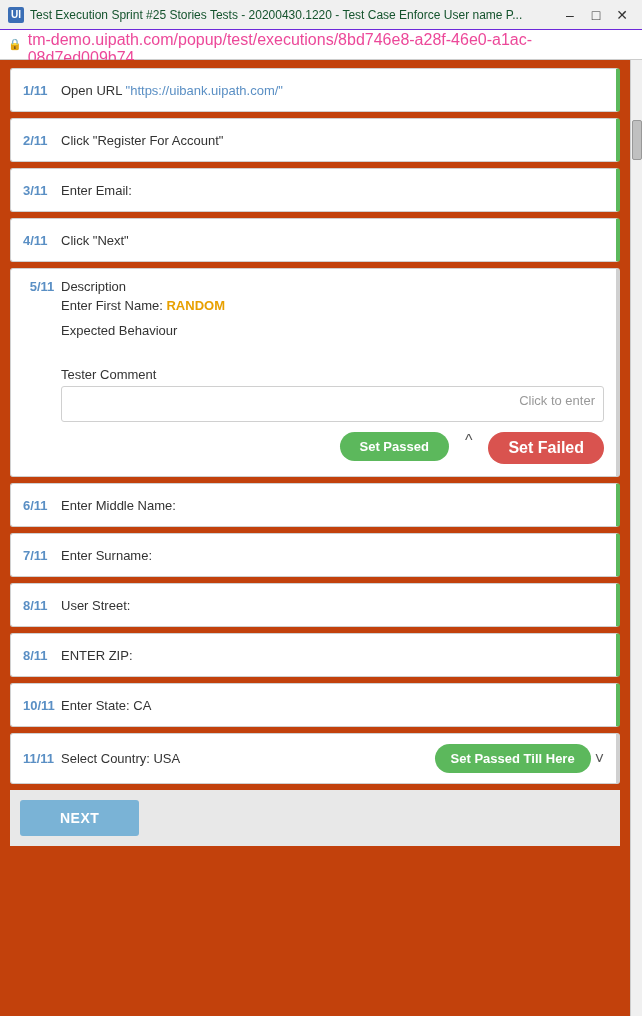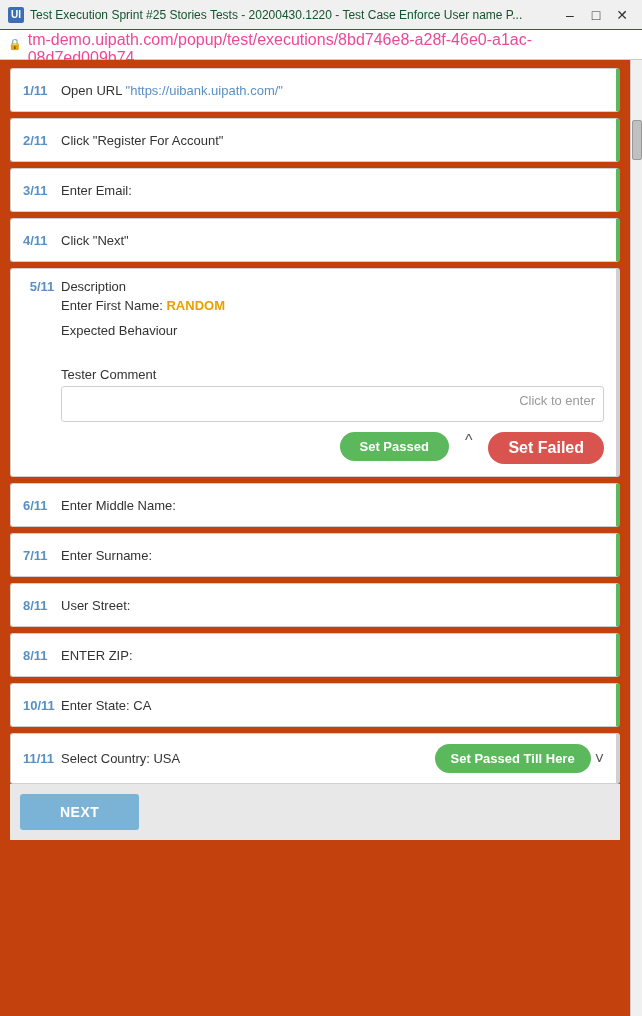--- a/index.html
+++ b/index.html
@@ -211,20 +211,21 @@
       font-weight: 600;
       cursor: pointer;
     }
 
     
     .step-card-last {
       background: #fff;
       border: 1px solid #d0d0d0;
       border-right: 4px solid #d0d0d0;
       border-radius: 3px;
+      margin-bottom: 6px;
       padding: 10px 12px;
       display: flex;
       align-items: center;
       min-height: 44px;
     }
     .btn-set-passed-till {
       background: #5cb85c;
       color: #fff;
       border: none;
       border-radius: 20px;

